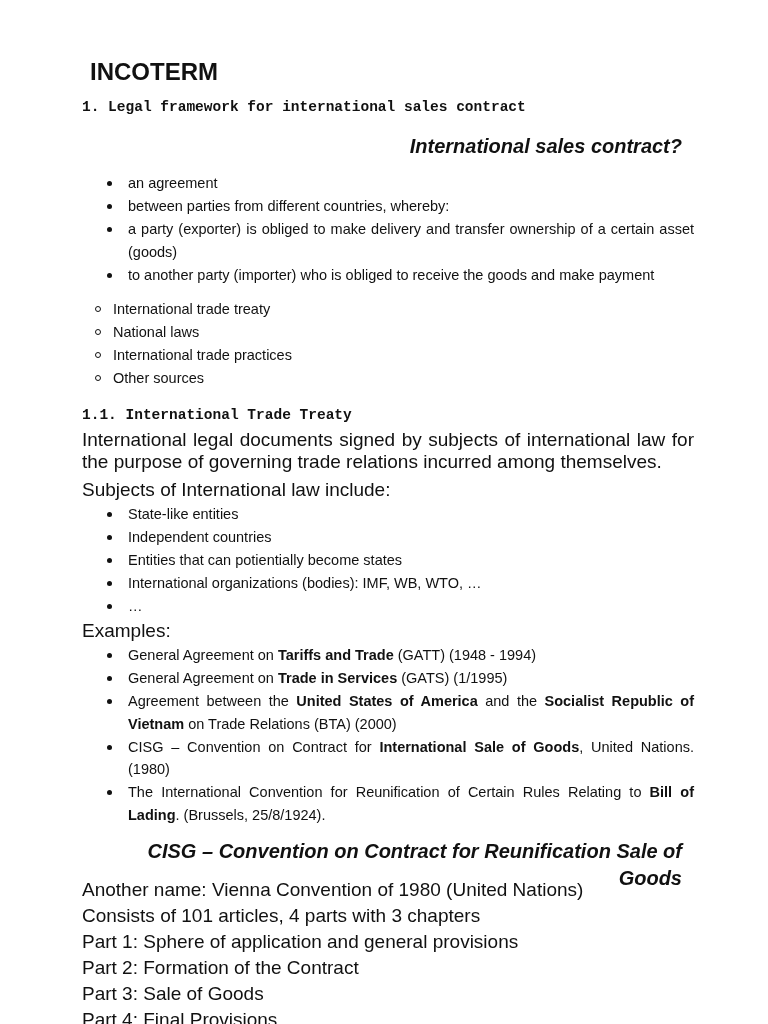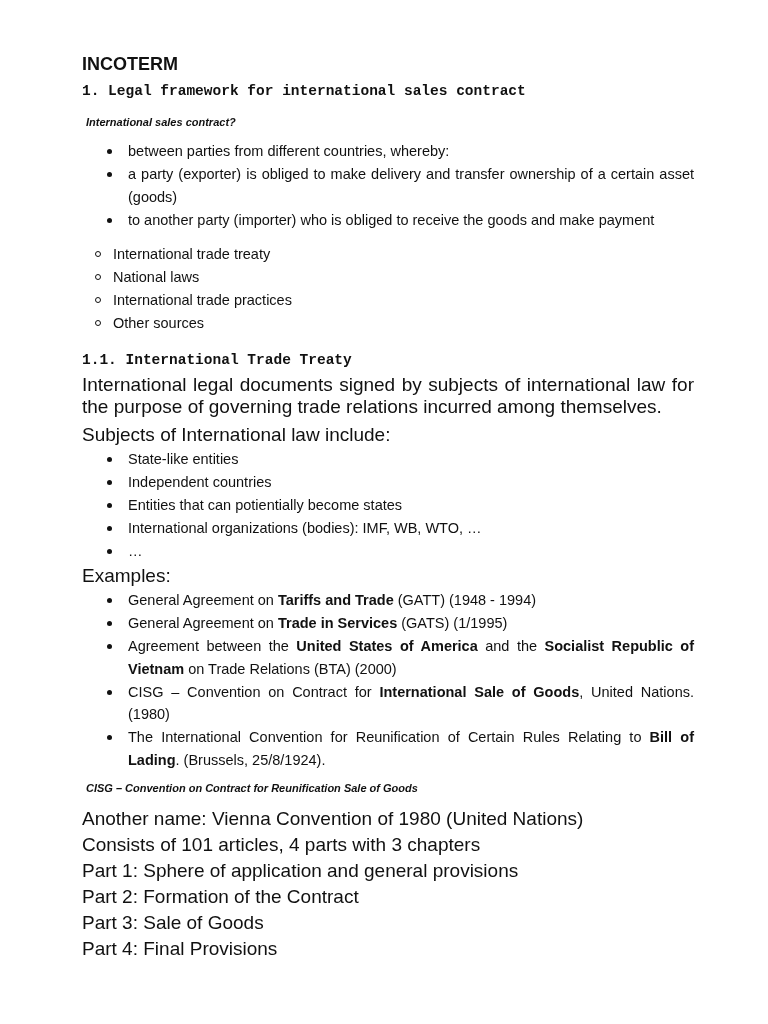--- a/index.html
+++ b/index.html
@@ -1,23 +1,23 @@
 <!DOCTYPE html>
 <html><head>
   <meta charset="utf-8">
   <style>
     html, body { margin: 0; padding: 0; background: #ffffff; }
     body {
       width: 768px; height: 1024px; position: relative; overflow: hidden;
       font-family: "Liberation Sans", sans-serif; color: #111111;
     }
     .page { position: absolute; left: 82px; top: 50px; width: 612px; }
-    .title { font-size: 18px; font-weight: bold; margin: 0; height: 28px; line-height: 28px; }
+    .title { font-size: 24px; font-weight: bold; margin: 8px; height: 28px; line-height: 28px; }
     .h1 { font-size: 14.5px; font-weight: bold; margin: 0; height: 27px; line-height: 27px; font-family: Liberation Mono, monospace; }
-    .h-italic { font-size: 11px; font-weight: bold; font-style: italic; margin: 4px; height: 27px; line-height: 27px; }
+    .h-italic { font-size: 20px; font-weight: bold; font-style: italic; margin: 12px; height: 27px; line-height: 27px; text-align: right; }
     .p { font-size: 19px; margin: 0; line-height: 22px; text-align: justify; }
     .p.single { height: 26px; line-height: 26px; }
     ul.bullets { list-style: none; margin: 0; padding: 0; }
     ul.bullets li {
       position: relative; padding-left: 46px; font-size: 14.5px; line-height: 22.5px;
       text-align: justify; margin-bottom: 0.5px;
     }
     ul.bullets li .dot {
       position: absolute; left: 25px; top: 9px; width: 5px; height: 5px; border-radius: 50%;
       background: #111;
@@ -35,20 +35,21 @@
   </style>
 </head>
 <body>
 
 <div class="page">
   <h1 class="title">INCOTERM</h1>
   <h2 class="h1">1. Legal framework for international sales contract</h2>
   <h3 class="h-italic">International sales contract?</h3>
 
   <ul class="bullets">
+    <li><span class="dot"></span><span>an agreement</span></li>
     <li><span class="dot"></span><span>between parties from different countries, whereby:</span></li>
     <li><span class="dot"></span><span>a party (exporter) is obliged to make delivery and transfer ownership of a certain asset (goods)</span></li>
     <li><span class="dot"></span><span>to another party (importer) who is obliged to receive the goods and make payment</span></li>
   </ul>
 
   <ul class="circles">
     <li><span class="ring"></span><span>International trade treaty</span></li>
     <li><span class="ring"></span><span>National laws</span></li>
     <li><span class="ring"></span><span>International trade practices</span></li>
     <li><span class="ring"></span><span>Other sources</span></li>

